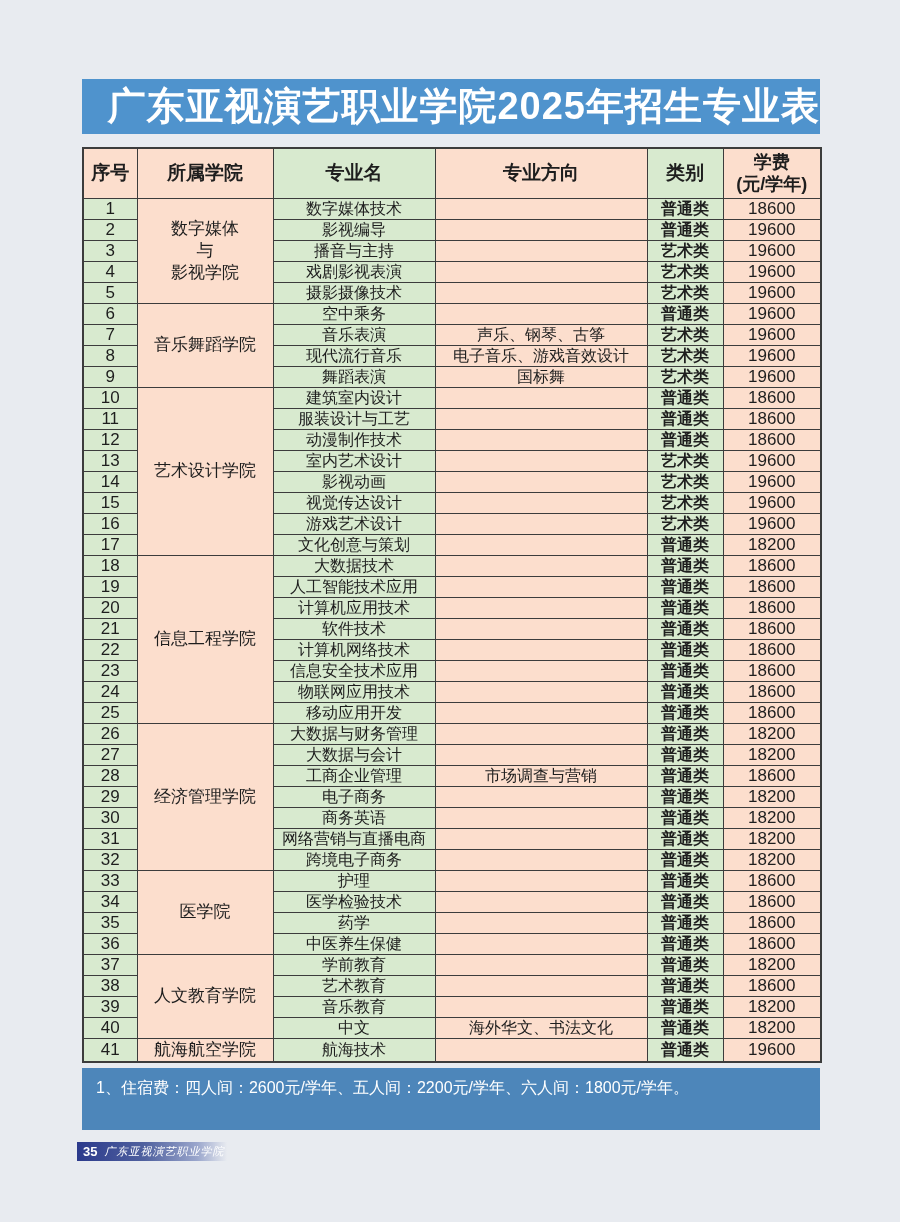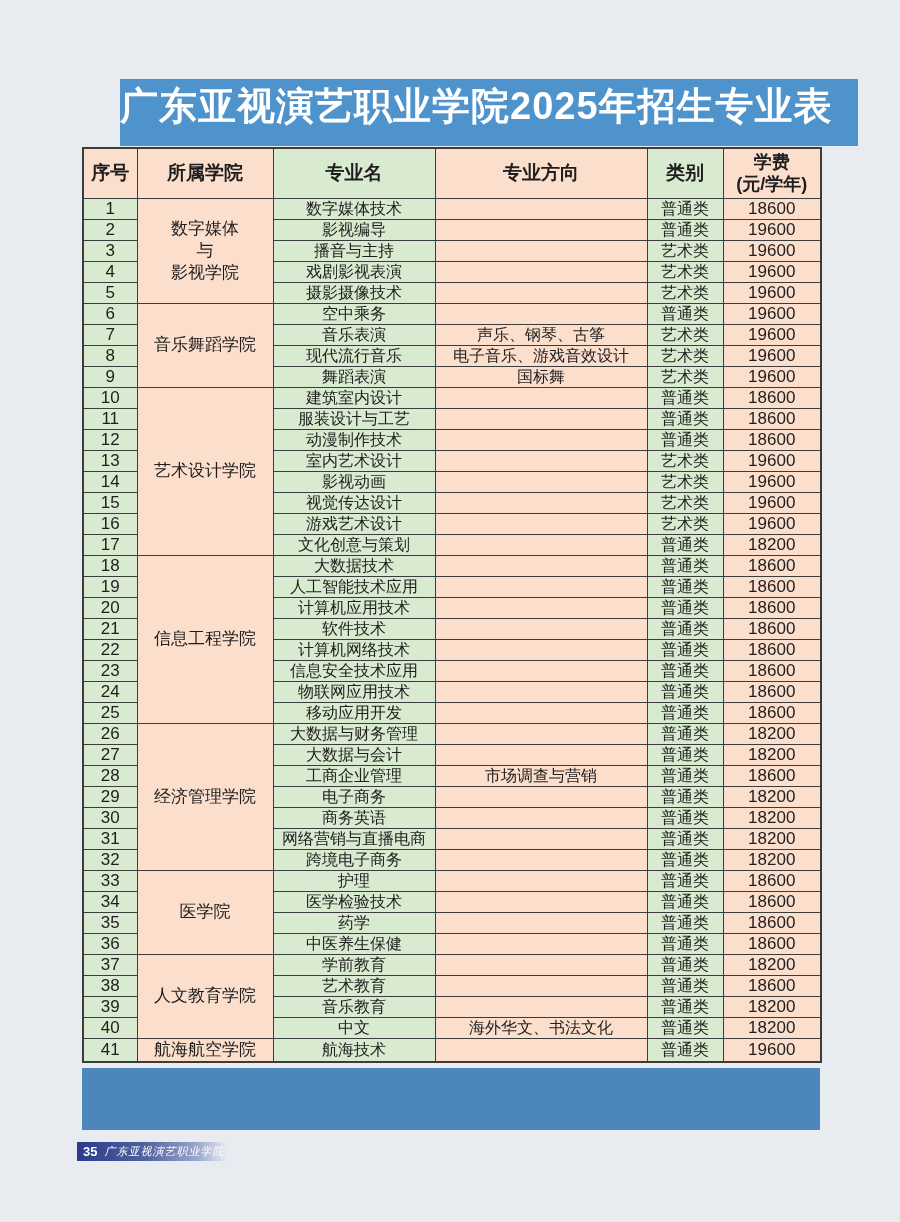--- a/index.html
+++ b/index.html
@@ -16,26 +16,25 @@
   html, body { margin: 0; padding: 0; }
   body {
     width: 900px; height: 1222px;
     background: var(--page-bg);
     font-family: "Liberation Sans", "DejaVu Sans", sans-serif;
     color: var(--text);
   }
   .page { position: relative; width: 900px; height: 1222px; overflow: hidden; }
 
   .banner {
-    position: absolute; left: 82px; top: 79px; width: 738px; height: 67px;
+    position: absolute; left: 82px; top: 79px; width: 738px; height: 55px;
     background: var(--banner-bg);
     color: #ffffff; font-size: 38px; font-weight: bold;
-    text-align: left; line-height: 55px; letter-spacing: 1px;
+    text-align: right; line-height: 55px; letter-spacing: 1px;
     white-space: nowrap;
-    margin-left: 38px;
   }
 
   table.admissions {
     position: absolute; left: 82px; top: 147px; width: 738px;
     border-collapse: collapse; table-layout: fixed;
     border: 2px solid var(--border);
     padding-left: 36px;
   }
   table.admissions th, table.admissions td {
     border: 1px solid var(--border);
@@ -46,21 +45,21 @@
   tbody tr { height: 21px; }
   th { font-size: 19px; font-weight: bold; background: var(--cell-peach); }
   th.hdr-major, th.hdr-category { background: var(--cell-green); }
   th .fee-line { line-height: 1.25; font-size: 18px; }
   td { font-size: 16px; line-height: 20px; }
   td.col-index   { background: var(--cell-green); font-size: 17px; }
   td.col-college { background: var(--cell-peach); font-size: 17px; }
   td.col-college div { line-height: 22px; }
   td.col-major   { background: var(--cell-green); }
   td.col-direction { background: var(--cell-peach); }
-  td.col-category  { background: var(--cell-green); }
+  td.col-category  { background: var(--cell-green); font-weight: bold; }
   td.col-fee       { background: var(--cell-peach); font-size: 17px; }
 
   .notes {
     position: absolute; left: 82px; top: 1068px; width: 738px; height: 62px;
     background: var(--notes-bg);
     color: #ffffff; font-size: 16px;
     padding: 7px 10px 0 14px;
   }
   .notes .note-line { line-height: 26px; white-space: nowrap; }
 
@@ -418,20 +417,21 @@
           </td>
           <td class="col-major">航海技术</td>
           <td class="col-direction"></td>
           <td class="col-category">普通类</td>
           <td class="col-fee">19600</td>
         </tr>
       </tbody>
   </table>
 
   <div class="notes">
+    <div class="note-line">1、住宿费：四人间：2600元/学年、五人间：2200元/学年、六人间：1800元/学年。</div>
   </div>
 
   <div class="footer-badge">
     <span class="page-no">35</span>
     <span class="school">广东亚视演艺职业学院</span>
   </div>
 
 </div>
 
 </body></html>

